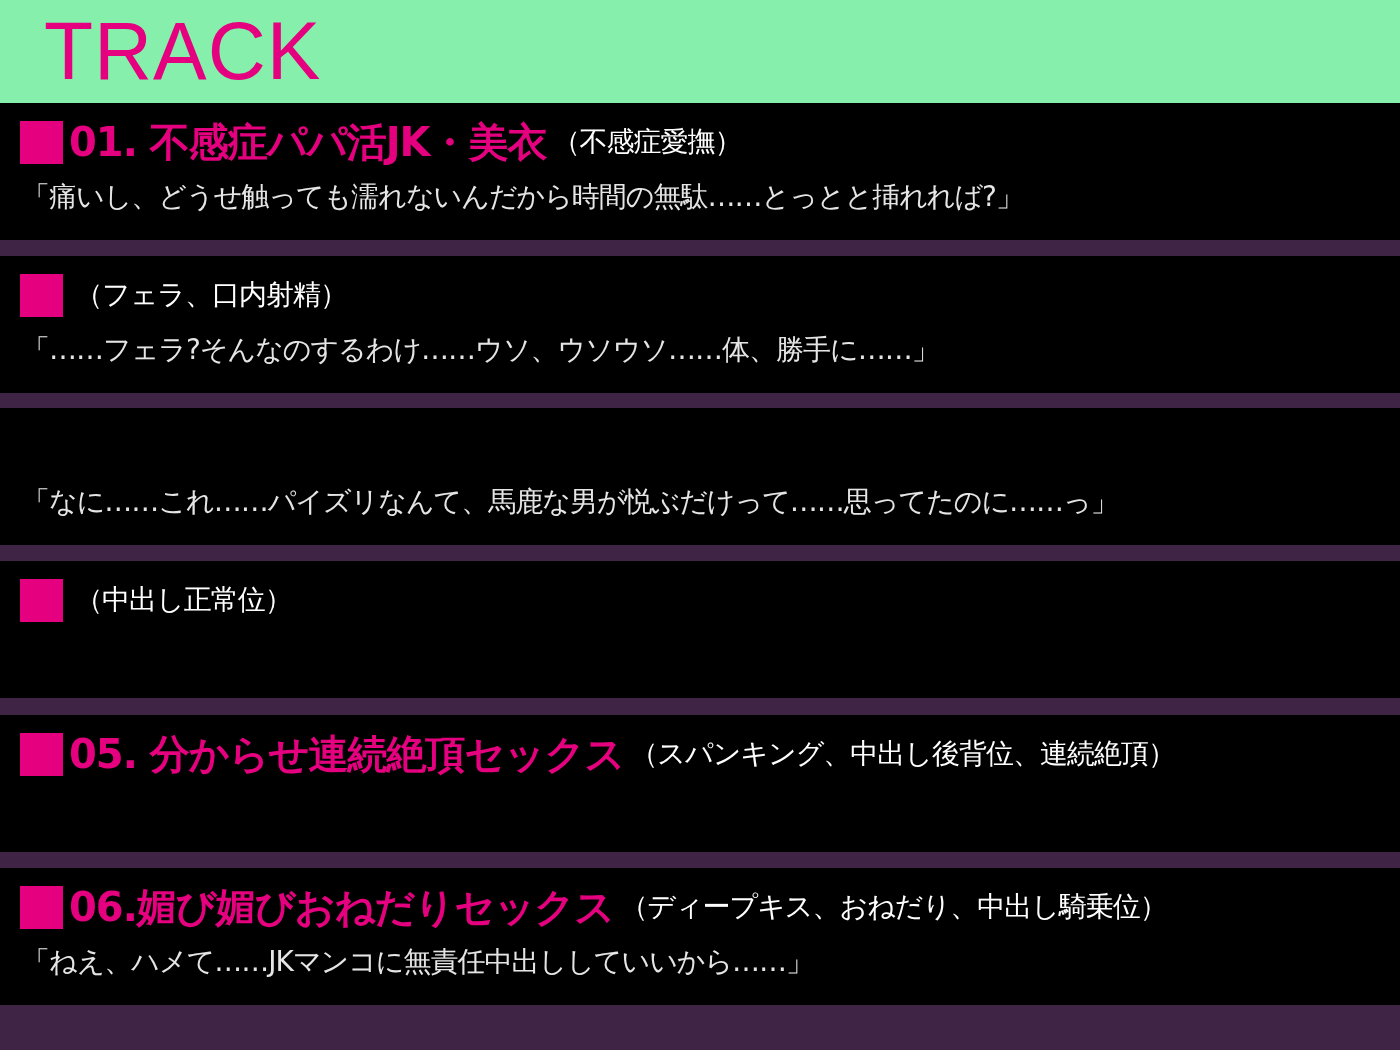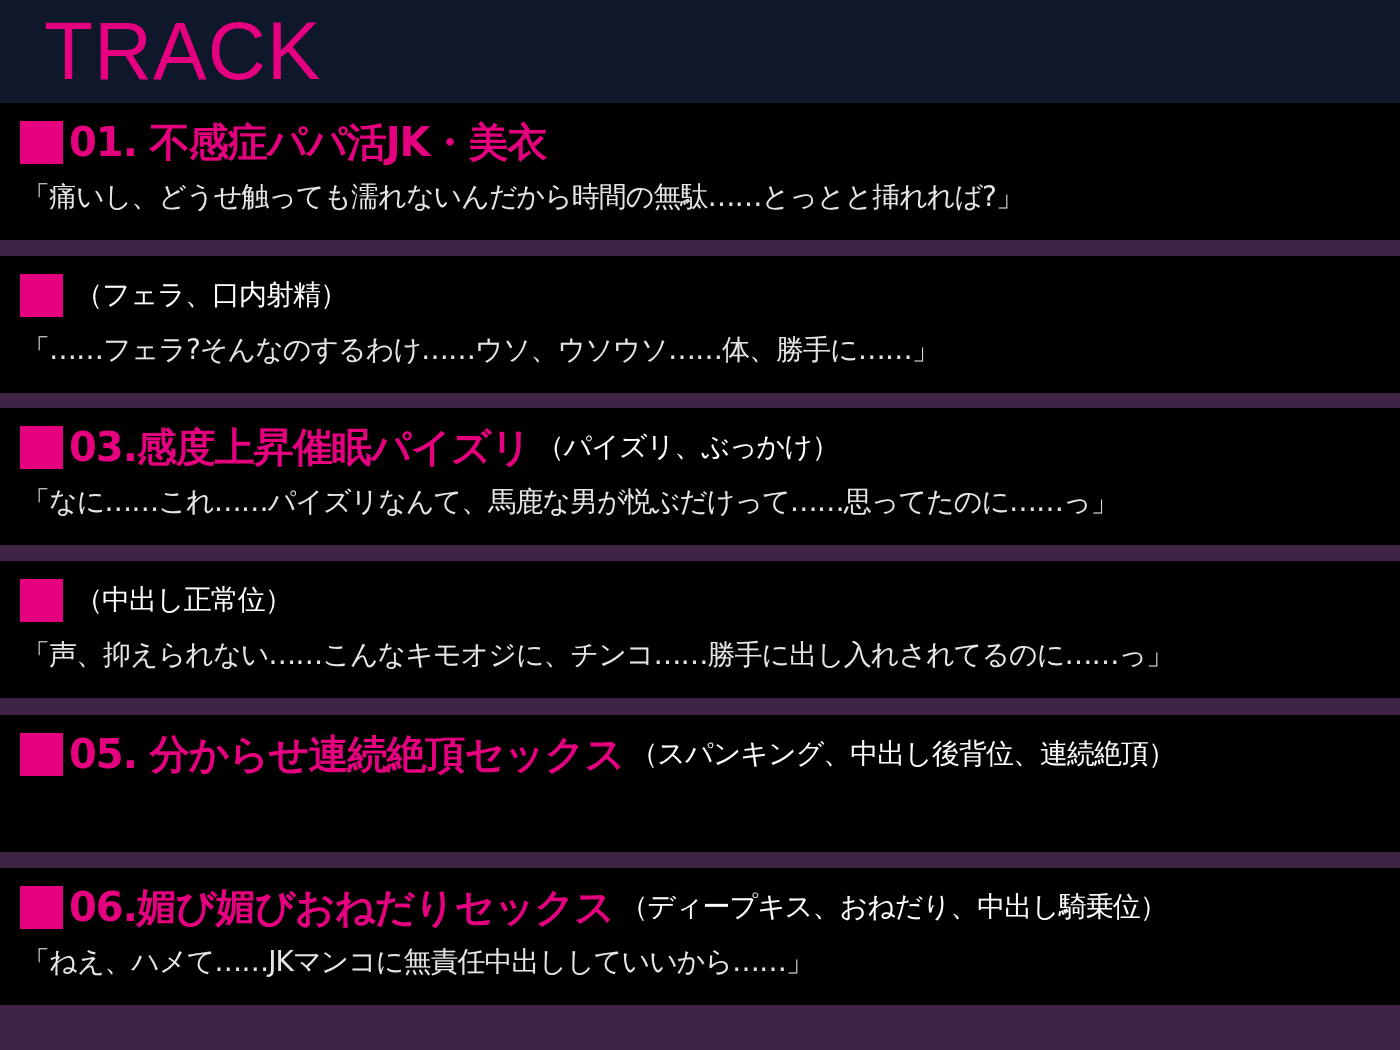--- a/index.html
+++ b/index.html
@@ -12,21 +12,21 @@
       background: #402445;
       overflow: hidden;
       position: relative;
       font-family: "DejaVu Sans", "Liberation Sans", sans-serif;
     }
     .header {
       position: absolute;
       left: 0; top: 0;
       width: 1400px;
       height: 103px;
-      background: #0f172a;
+      background: #86efac;
     }
     .header-title {
       position: absolute;
       left: 44px;
       top: 10px;
       font-family: "Liberation Sans", "DejaVu Sans", sans-serif;
       font-size: 82px;
       line-height: 82px;
       font-weight: normal;
       color: #e5007f;
@@ -89,47 +89,42 @@
 <body>
 
 <div class="header">
   <div class="header-title">TRACK</div>
 </div>
 
 <div class="track" style="top:103px;">
   <div class="track-heading">
     <span class="square"></span>
     <span class="track-title">01. 不感症パパ活JK・美衣</span>
+    <span class="track-tags">（不感症愛撫）</span>
   </div>
   <div class="track-quote">「痛いし、どうせ触っても濡れないんだから時間の無駄……とっとと挿れれば?」</div>
 </div>
 
 <div class="track" style="top:256px;">
   <div class="track-heading">
     <span class="square"></span>
     <span class="track-tags">（フェラ、口内射精）</span>
   </div>
   <div class="track-quote">「……フェラ?そんなのするわけ……ウソ、ウソウソ……体、勝手に……」</div>
 </div>
 
 <div class="track" style="top:408px;">
-  <div class="track-heading">
-    <span class="square"></span>
-    <span class="track-title">03.感度上昇催眠パイズリ</span>
-    <span class="track-tags">（パイズリ、ぶっかけ）</span>
-  </div>
   <div class="track-quote">「なに……これ……パイズリなんて、馬鹿な男が悦ぶだけって……思ってたのに……っ」</div>
 </div>
 
 <div class="track" style="top:561px;">
   <div class="track-heading">
     <span class="square"></span>
     <span class="track-tags">（中出し正常位）</span>
   </div>
-  <div class="track-quote">「声、抑えられない……こんなキモオジに、チンコ……勝手に出し入れされてるのに……っ」</div>
 </div>
 
 <div class="track" style="top:715px;">
   <div class="track-heading">
     <span class="square"></span>
     <span class="track-title">05. 分からせ連続絶頂セックス</span>
     <span class="track-tags">（スパンキング、中出し後背位、連続絶頂）</span>
   </div>
 </div>
 

